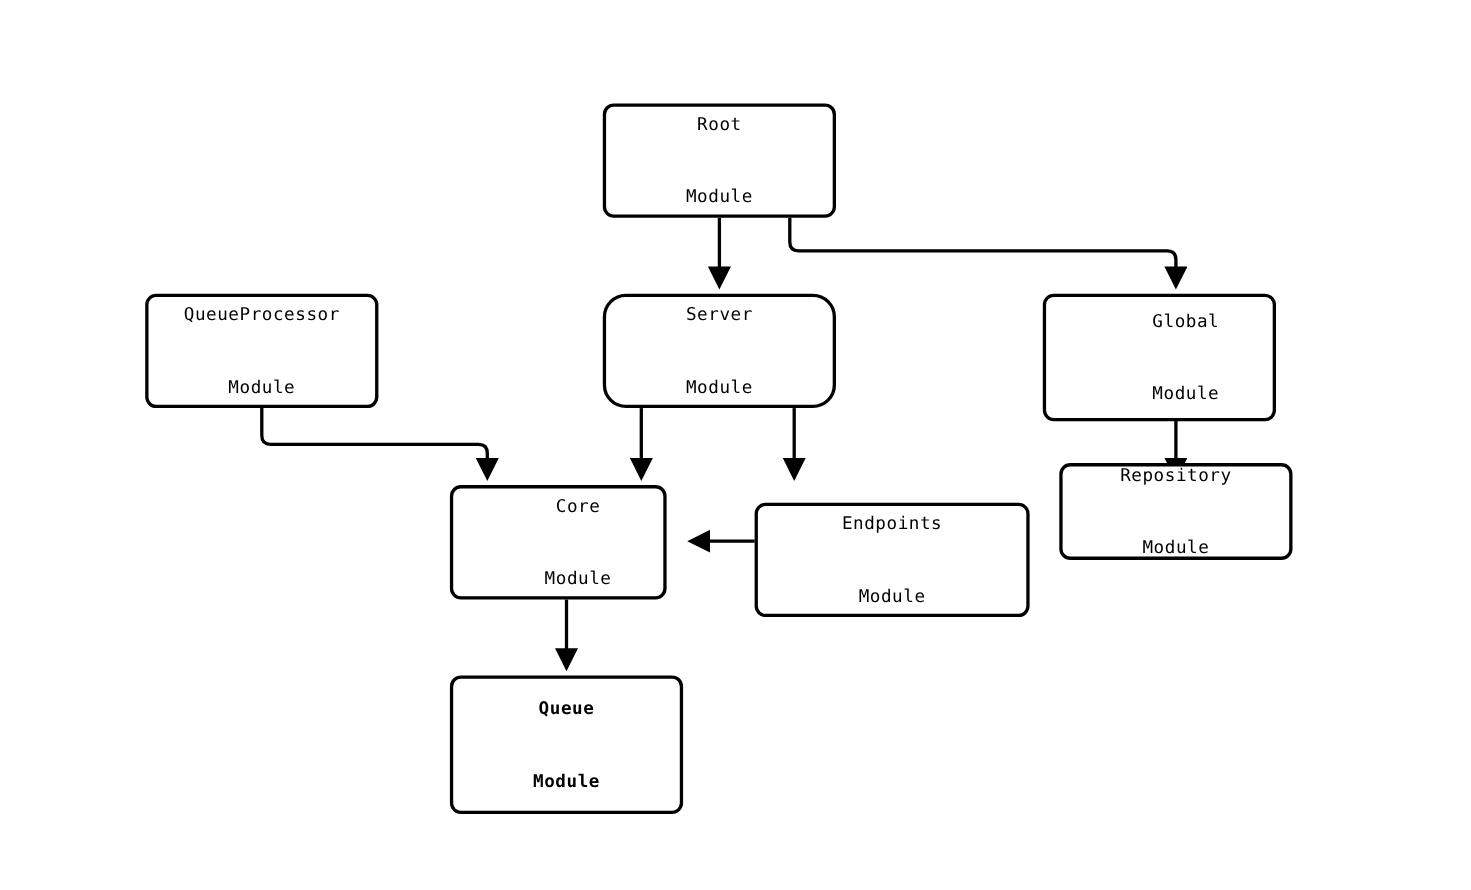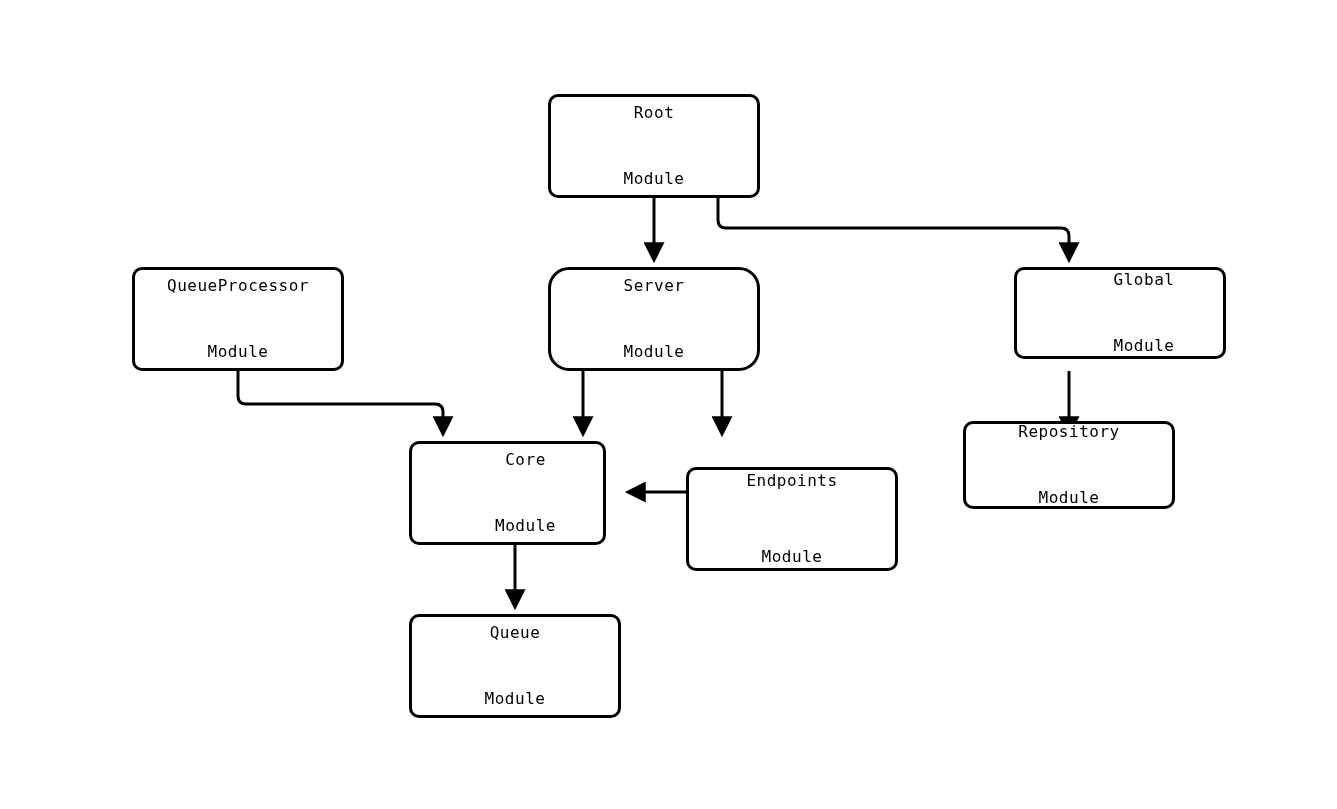--- a/index.html
+++ b/index.html
@@ -102,38 +102,38 @@
   <div class="node" style="left:132px; top:267px; width:212px; height:104px;align-items:center;">
     <span class="line1">QueueProcessor</span>
     <span class="line2">Module</span>
   </div>
 
   <div class="node" style="left:548px; top:267px; width:212px; height:104px;border-radius:21px;">
     <span class="line1">Server</span>
     <span class="line2">Module</span>
   </div>
 
-  <div class="node" style="left:1014px; top:267px; width:212px; height:92px;padding-left:48px;">
+  <div class="node" style="left:948px; top:267px; width:212px; height:116px;padding-left:48px;">
     <span class="line1">Global</span>
     <span class="line2">Module</span>
   </div>
 
   <div class="node" style="left:409px; top:441px; width:197px; height:104px;padding-left:36px;">
     <span class="line1">Core</span>
     <span class="line2">Module</span>
   </div>
 
-  <div class="node" style="left:686px; top:467px; width:212px; height:104px;justify-content:space-between;">
+  <div class="node" style="left:686px; top:457px; width:250px; height:104px;">
     <span class="line1">Endpoints</span>
     <span class="line2">Module</span>
   </div>
 
   <div class="node" style="left:963px; top:421px; width:212px; height:88px;">
     <span class="line1">Repository</span>
     <span class="line2">Module</span>
   </div>
 
-  <div class="node" style="left:409px; top:614px; width:212px; height:104px;">
+  <div class="node" style="left:409px; top:614px; width:212px; height:126px;font-weight:bold;">
     <span class="line1">Queue</span>
     <span class="line2">Module</span>
   </div>
 
 </div>
 
 </body></html>

